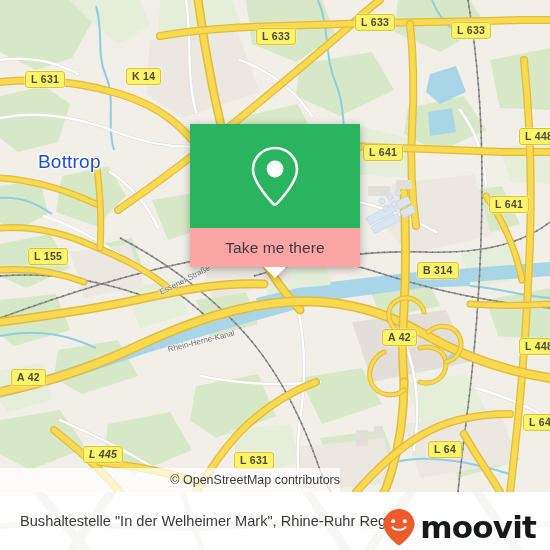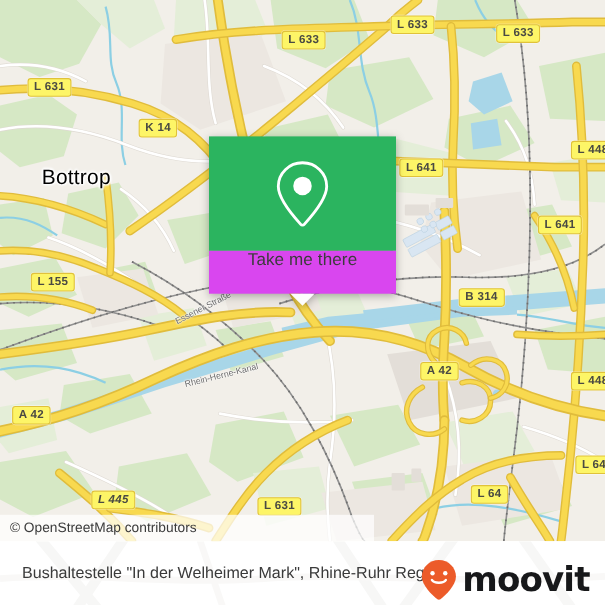--- a/index.html
+++ b/index.html
@@ -46,21 +46,21 @@
     letter-spacing: .3px;
     padding: 1px 5px 2px 5px;
     line-height: 12px;
     white-space: nowrap;
     font-family: "Liberation Sans", sans-serif;
     box-shadow: 0 0 0 .5px rgba(255,255,255,.5);
   }
 
   .place-label {
     position: absolute;
-    color: #000000;
+    color: #1d4ed8;
     font-size: 19px;
     font-family: "Liberation Sans", sans-serif;
     letter-spacing: .2px;
     white-space: nowrap;
     text-shadow:
       1.4px 0 2px #fff, -1.4px 0 2px #fff,
       0 1.4px 2px #fff, 0 -1.4px 2px #fff,
       1px 1px 2px #fff, -1px -1px 2px #fff;
   }
 
@@ -82,24 +82,24 @@
     filter: drop-shadow(0 2px 4px rgba(0,0,0,.30));
   }
   .popup-head {
     background: #2bb45f;
     height: 104px;
     display: flex;
     align-items: center;
     justify-content: center;
   }
   .popup-foot {
-    background: #d946ef;
+    background: #fca5a5;
     height: 39px;
     display: flex;
-    align-items: flex-start;
+    align-items: center;
     justify-content: center;
     position: relative;
   }
   .popup-foot-label {
     color: #3c3c3c;
     font-size: 15.5px;
     font-family: "Liberation Sans", sans-serif;
     letter-spacing: .1px;
   }
   .popup-tail {
@@ -117,20 +117,21 @@
   .attribution {
     position: absolute;
     left: 0;
     top: 468px;
     height: 24px;
     width: 340px;
     display: flex;
     align-items: center;
     background: rgba(255,255,255,.72);
     z-index: 5;
+    justify-content: flex-end;
   }
   .attribution span {
     color: #3b3b3b;
     font-size: 12.5px;
     padding-left: 9px;
     font-family: "Liberation Sans", sans-serif;
   }
 
   
   .footer {
@@ -418,21 +419,21 @@
 
     <div class="place-label" style="left:38px; top:151px;">Bottrop</div>
 
     <div class="street-label" style="left:168px; top:345px; transform:rotate(-14deg); transform-origin:left center;">Rhein-Herne-Kanal</div>
     <div class="street-label" style="left:160px; top:288px; transform:rotate(-27deg); transform-origin:left center;">Essener Straße</div>
 
     <div class="shield" style="left:256px; top:28px;">L 633</div>
     <div class="shield" style="left:355px; top:14px;">L 633</div>
     <div class="shield" style="left:451px; top:22px;">L 633</div>
     <div class="shield" style="left:25px;  top:71px;">L 631</div>
-    <div class="shield" style="left:126px; top:68px;margin-top:40px;">K 14</div>
+    <div class="shield" style="left:126px; top:68px;">K 14</div>
     <div class="shield" style="left:519px; top:128px;">L 448</div>
     <div class="shield" style="left:363px; top:144px;">L 641</div>
     <div class="shield" style="left:489px; top:196px;">L 641</div>
     <div class="shield" style="left:28px;  top:248px;">L 155</div>
     <div class="shield" style="left:417px; top:262px;">B 314</div>
     <div class="shield" style="left:382px; top:329px;">A 42</div>
     <div class="shield" style="left:11px;  top:369px;">A 42</div>
     <div class="shield" style="left:519px; top:338px;">L 448</div>
     <div class="shield" style="left:83px;  top:446px;font-style:italic;">L 445</div>
     <div class="shield" style="left:234px; top:452px;">L 631</div>

